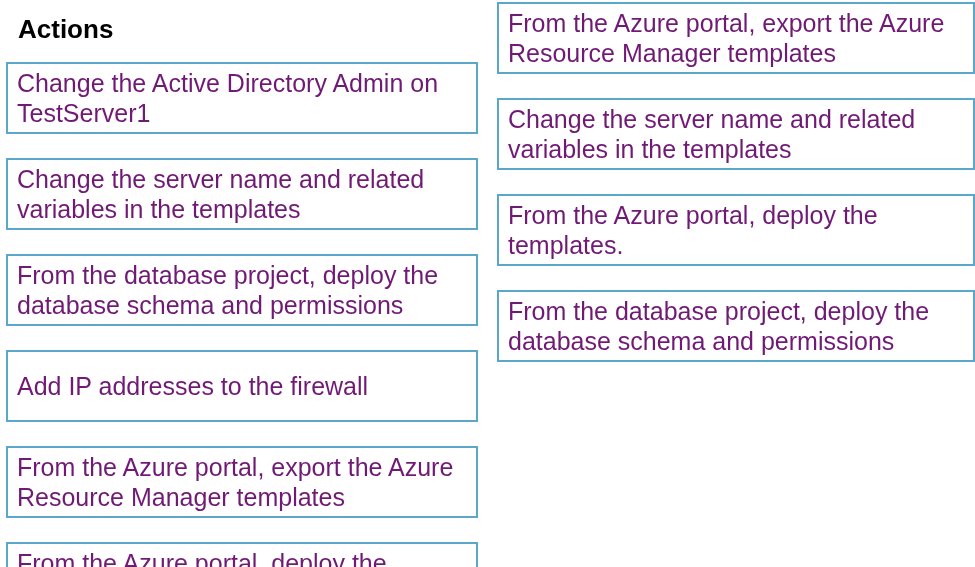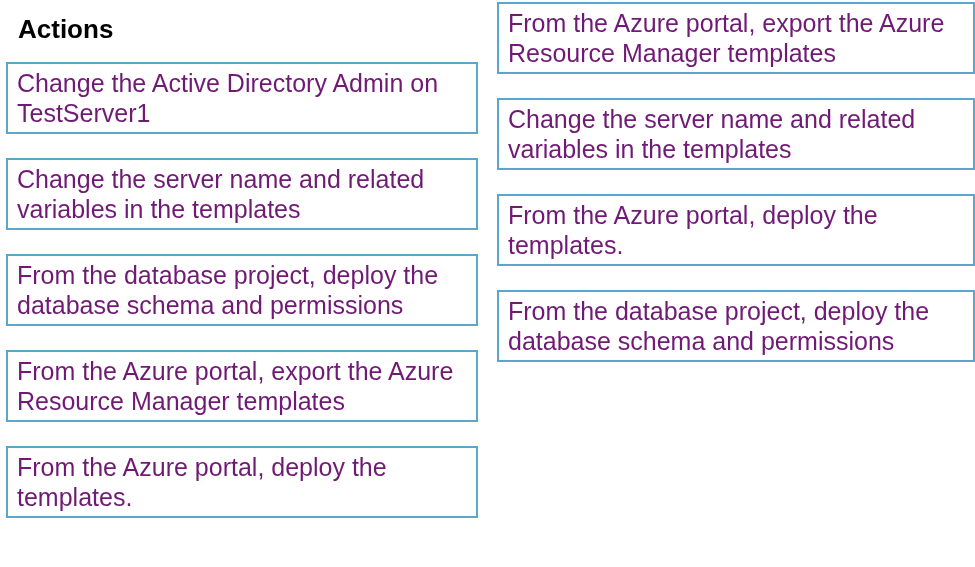--- a/index.html
+++ b/index.html
@@ -54,20 +54,23 @@
     <div class="box" style="border-color: rgb(91, 167, 201);">
       <span class="box-text">Change the Active Directory Admin on TestServer1</span>
     </div>
     <div class="box" style="border-color: rgb(91, 167, 201);">
       <span class="box-text">Change the server name and related variables in the templates</span>
     </div>
     <div class="box" style="border-color: rgb(91, 167, 201);">
       <span class="box-text">From the database project, deploy the database schema and permissions</span>
     </div>
     <div class="box" style="border-color: rgb(91, 167, 201);">
+      <span class="box-text">Add IP addresses to the firewall</span>
+    </div>
+    <div class="box" style="border-color: rgb(91, 167, 201);">
       <span class="box-text">From the Azure portal, export the Azure Resource Manager templates</span>
     </div>
     <div class="box" style="border-color: rgb(91, 167, 201);">
       <span class="box-text">From the Azure portal, deploy the templates.</span>
     </div>
   </div>
 
   <div class="col col-right">
 
     <div class="box" style="border-color: rgb(91, 167, 201);">

